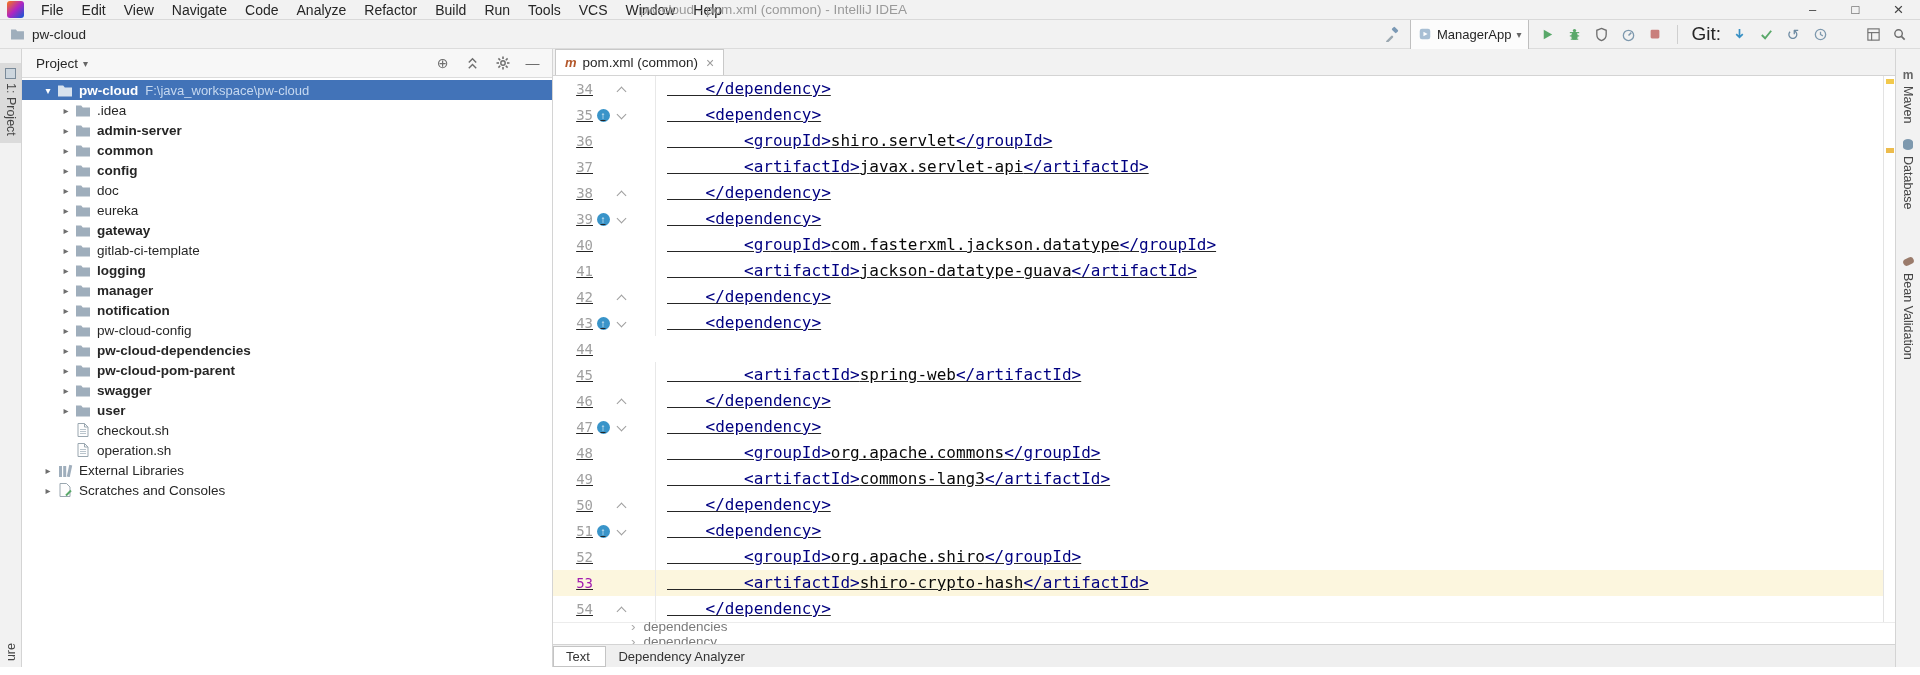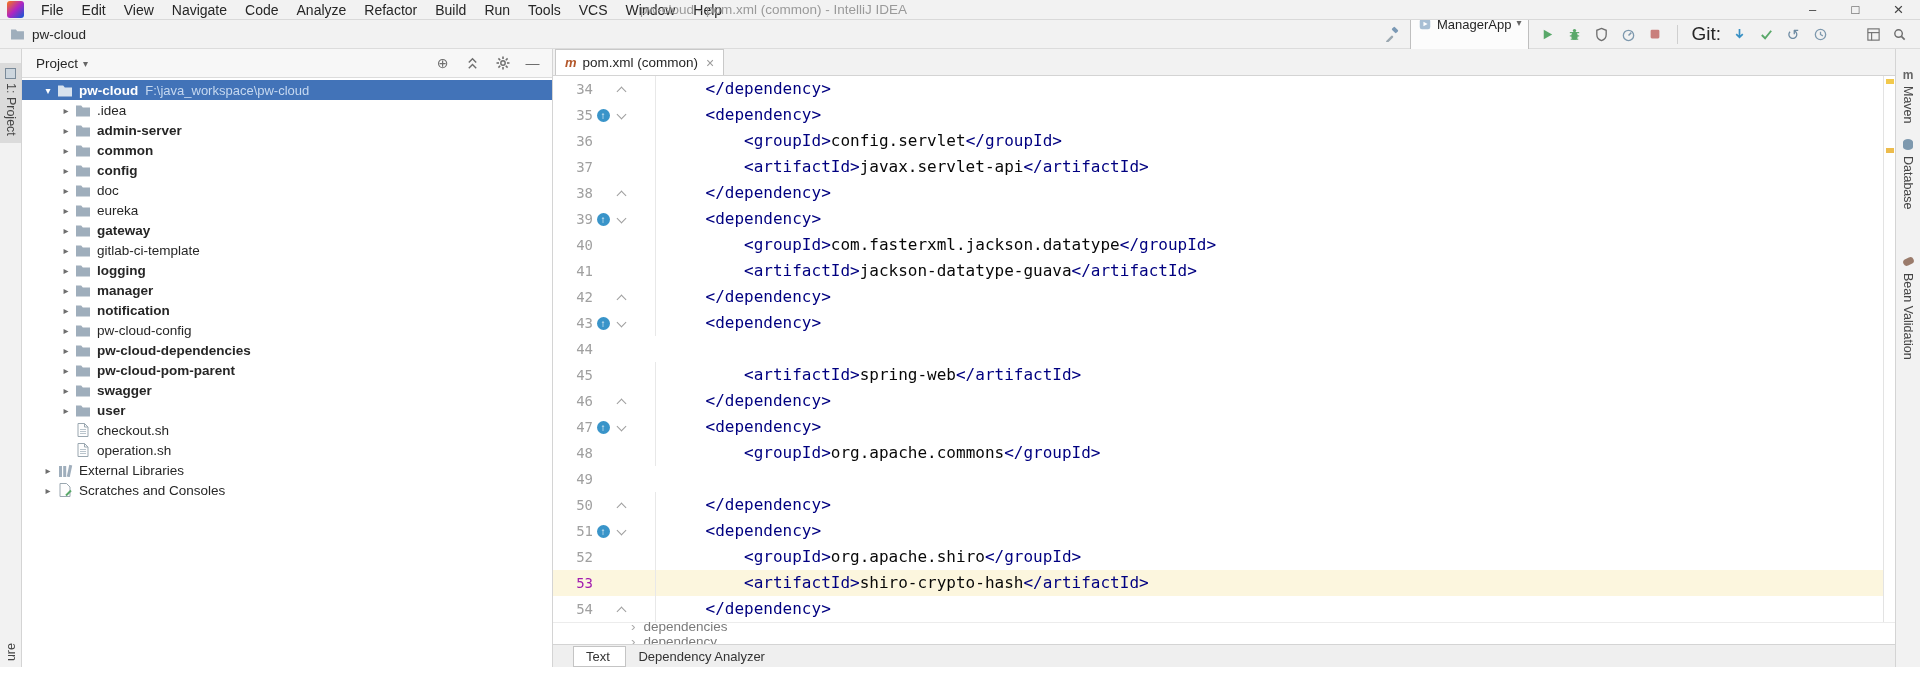--- a/index.html
+++ b/index.html
@@ -22,21 +22,21 @@
   .win-btn.close { font-size:17px; }
 
   
   #navbar { height:29px; background:#f2f2f2; border-bottom:1px solid #dcdcdc;
     display:flex; align-items:center; padding:0 12px 0 8px; }
   #nav-left { display:flex; align-items:center; gap:6px; font-size:13.5px; }
   #run-toolbar { margin-left:auto; display:flex; align-items:center; gap:9px; }
   .tb-icon { width:18px; height:18px; display:flex; align-items:center; justify-content:center; }
   .tb-sep { width:1px; height:19px; background:#cfcfcf; margin:0 4px; }
   #run-config-combo { height:36px; background:#fcfcfc; border:1px solid #bfbfbf; border-radius:3px;
-    display:flex; gap:5px; padding:0 7px; font-size:13px; min-width:112px; }
+    display:flex; align-items:center; gap:5px; padding:0 7px; font-size:13px; min-width:112px; }
   #run-config-combo .caret { margin-left:auto; font-size:10px; color:#666; }
   #git-label { font-size:19px; }
   .glyph-icon { font-size:15px; color:#6e8ba3; line-height:1; }
   #toolbar-right-group { display:flex; align-items:center; gap:8px; margin-left:26px; }
 
   
   #main { display:flex; height:618px; }
 
   
   #left-stripe { width:22px; background:#f2f2f2; border-right:1px solid #d4d4d4;
@@ -74,21 +74,21 @@
   #editor-col { flex:1; display:flex; flex-direction:column; min-width:0; }
   #tabbar { height:27px; flex:none; background:#f2f2f2; border-bottom:1px solid #d4d4d4;
     display:flex; align-items:flex-end; padding-left:2px; }
   #editor-tab { height:26px; background:#fff; border:1px solid #c9c9c9; border-bottom:none;
     display:flex; align-items:center; gap:6px; padding:0 9px; font-size:13.5px; }
   .maven-tab-icon { font-weight:bold; font-style:italic; color:#b3572a; font-size:13px; }
   #tab-close { color:#9b9b9b; font-size:14px; margin-left:2px; }
 
   #editor { height:546px; flex:none; position:relative; background:#fff;
     font-family:"DejaVu Sans Mono", monospace; font-size:16px; }
-  #editor-lines { position:absolute; inset:0 12px 0 0; }
+  #editor-lines { position:absolute; inset:0 12px 0 0;text-decoration:underline; }
   .ed-line { height:26px; display:flex; align-items:stretch; padding-left:4px; }
   .ed-line.current { background:#fcf6de; }
   .ln { width:36px; flex:none; text-align:right; color:#a0a0a0; font-size:14px; line-height:26px; }
   .ed-line.current .ln { color:#a21caf; }
   .gicon { width:20px; flex:none; display:flex; align-items:center; justify-content:center;
     visibility:hidden; }
   .gicon.show { visibility:visible; }
   .gicon.show::before { content:"↑"; color:#fff; background:#3994c9; width:13px; height:13px;
     border-radius:50%; font-size:10px; line-height:13px; text-align:center; display:block;
     font-family:"Liberation Sans", sans-serif; }
@@ -107,21 +107,21 @@
     border-left:1px solid #e3e3e3; background:#fff; }
   .stripe-mark { position:absolute; left:2px; width:8px; height:5px; }
 
   #breadcrumbbar { height:22px; flex:none; border-top:1px solid #ececec; background:#fff;
     display:flex; align-items:center; padding-left:70px; font-size:13.5px; color:#7a7a7a; }
   .crumb { display:flex; align-items:center; }
   .crumb-sep { margin:0 8px; color:#a8a8a8; }
   .crumb:last-child .crumb-label { color:#4a4a4a; }
 
   #bottombar { height:23px; flex:none; border-top:1px solid #d4d4d4; background:#efefef;
-    display:flex; align-items:center; padding-left:20px; font-size:13px; gap:2px; }
+    display:flex; align-items:center; font-size:13px; gap:2px; }
   .bottom-tab { padding:2px 12px; color:#333; }
   .bottom-tab.selected { background:#fff; border:1px solid #c4c4c4; }
 
   
   #right-stripe { width:25px; flex:none; background:#f2f2f2; border-left:1px solid #d4d4d4;
     display:flex; flex-direction:column; align-items:center; }
   .stripe-btn { display:flex; flex-direction:column; align-items:center; gap:5px; padding:3px 0; }
   .stripe-btn:nth-child(1) { margin-top:16px; }
   .stripe-btn:nth-child(2) { margin-top:8px; }
   .stripe-btn:nth-child(3) { margin-top:40px; }
@@ -560,21 +560,21 @@
           <div class="ed-line">
     <span class="ln">35</span>
     <span class="gicon show"></span>
     <span class="fold chev-down"></span>
     <span class="code"><span class="tok-tag">    &lt;dependency&gt;</span></span>
   </div>
           <div class="ed-line">
     <span class="ln">36</span>
     <span class="gicon"></span>
     <span class="fold"></span>
-    <span class="code"><span class="tok-tag">        &lt;groupId&gt;</span><span class="tok-text">config.servlet</span><span class="tok-tag">&lt;/groupId&gt;</span></span>
+    <span class="code"><span class="tok-tag">        &lt;groupId&gt;</span><span class="tok-text">shiro.servlet</span><span class="tok-tag">&lt;/groupId&gt;</span></span>
   </div>
           <div class="ed-line">
     <span class="ln">37</span>
     <span class="gicon"></span>
     <span class="fold"></span>
     <span class="code"><span class="tok-tag">        &lt;artifactId&gt;</span><span class="tok-text">javax.servlet-api</span><span class="tok-tag">&lt;/artifactId&gt;</span></span>
   </div>
           <div class="ed-line">
     <span class="ln">38</span>
     <span class="gicon"></span>
@@ -637,20 +637,21 @@
           <div class="ed-line">
     <span class="ln">48</span>
     <span class="gicon"></span>
     <span class="fold"></span>
     <span class="code"><span class="tok-tag">        &lt;groupId&gt;</span><span class="tok-text">org.apache.commons</span><span class="tok-tag">&lt;/groupId&gt;</span></span>
   </div>
           <div class="ed-line">
     <span class="ln">49</span>
     <span class="gicon"></span>
     <span class="fold"></span>
+    <span class="code"><span class="tok-tag">        &lt;artifactId&gt;</span><span class="tok-text">commons-lang3</span><span class="tok-tag">&lt;/artifactId&gt;</span></span>
   </div>
           <div class="ed-line">
     <span class="ln">50</span>
     <span class="gicon"></span>
     <span class="fold chev-up"></span>
     <span class="code"><span class="tok-tag">    &lt;/dependency&gt;</span></span>
   </div>
           <div class="ed-line">
     <span class="ln">51</span>
     <span class="gicon show"></span>

